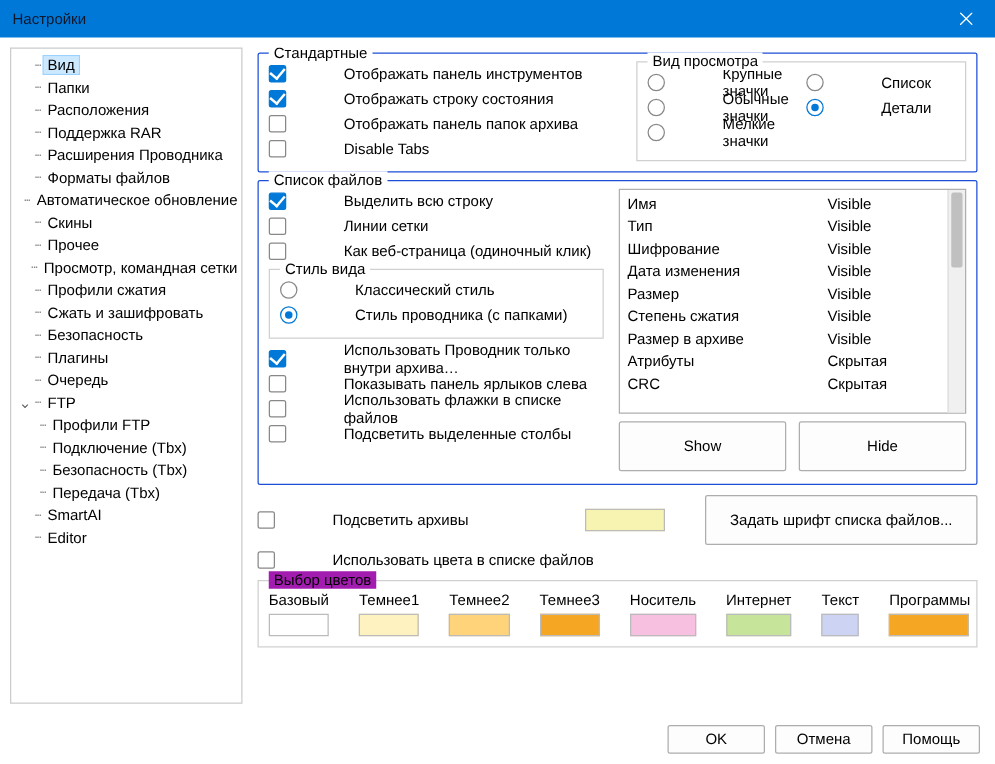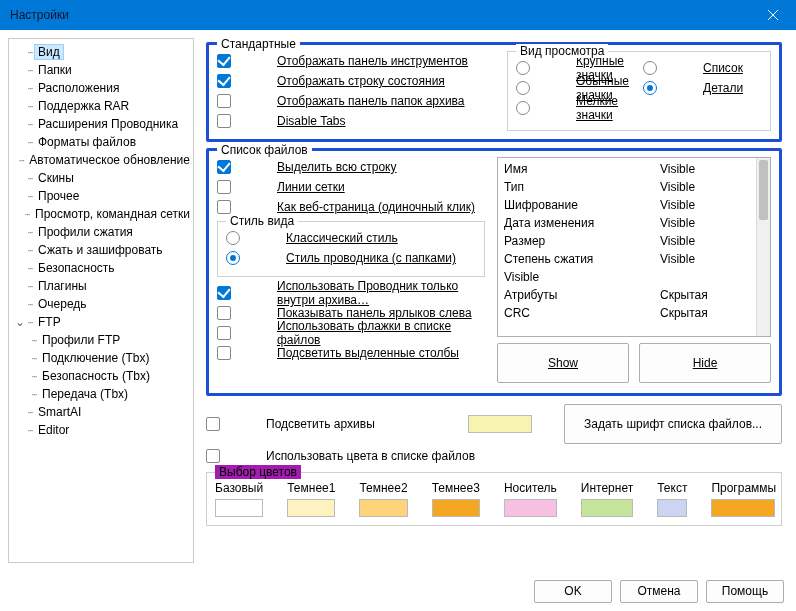--- a/index.html
+++ b/index.html
@@ -10,21 +10,21 @@
   .titlebar .close svg { stroke:#fff; stroke-width:1; }
   .body { display:flex; height:541px; padding:8px; gap:6px; }
   .tree { width:186px; border:1px solid #ccc; padding:4px 0; overflow:hidden; }
   .tree-item { white-space:nowrap; padding:1px 0 1px 6px; display:flex; align-items:center; height:18px; cursor:default; }
   .tree-item.lvl1 { padding-left:22px; }
   .tree-item .caret { width:12px; display:inline-block; color:#666; }
   .tree-item .dots { color:#888; margin-right:3px; font-size:11px; letter-spacing:-2px; }
   .tree-item.selected .label { background:#cce8ff; outline:1px solid #99d1ff; }
   .tree-item .label { padding:0 3px; }
   .content { flex:1; position:relative; padding:4px 6px 0 6px; overflow:hidden; }
-  .fieldset { border:3px solid #1d4ed8; border-radius:2px; margin:0 0 6px 0; padding:6px 8px 8px 8px; position:relative;text-decoration:underline; }
+  .fieldset { border:1px solid #1d4ed8; border-radius:2px; margin:0 0 6px 0; padding:6px 8px 8px 8px; position:relative; }
   .fieldset > .legend { position:absolute; top:-8px; left:8px; background:#fff; padding:0 4px; color:#000; }
   .row { display:flex; align-items:center; height:20px;gap:40px; }
   .chk { width:14px; height:14px; border:1px solid #888; border-radius:2px; margin-right:6px; flex-shrink:0; position:relative; }
   .chk.checked { background:#0078d7; border-color:#0078d7; }
   .chk.checked::after { content:""; position:absolute; left:2px; top:-1px; width:6px; height:9px; border:solid #fff; border-width:0 2px 2px 0; transform:rotate(40deg); }
   .rad { width:14px; height:14px; border:1px solid #888; border-radius:50%; margin-right:6px; flex-shrink:0; position:relative; }
   .rad.checked { border-color:#0078d7; }
   .rad.checked::after { content:""; position:absolute; left:3px; top:3px; width:6px; height:6px; background:#0078d7; border-radius:50%; }
   .std-top { display:flex; gap:12px; }
   .std-left { flex:1; }
@@ -309,20 +309,21 @@
                 </div>
                 <div class="columns-row">
                   <span class="cname">Размер</span>
                   <span class="cvis">Visible</span>
                 </div>
                 <div class="columns-row">
                   <span class="cname">Степень сжатия</span>
                   <span class="cvis">Visible</span>
                 </div>
                 <div class="columns-row">
+                  <span class="cname">Размер в архиве</span>
                   <span class="cvis">Visible</span>
                 </div>
                 <div class="columns-row">
                   <span class="cname">Атрибуты</span>
                   <span class="cvis">Скрытая</span>
                 </div>
                 <div class="columns-row">
                   <span class="cname">CRC</span>
                   <span class="cvis">Скрытая</span>
                 </div>

